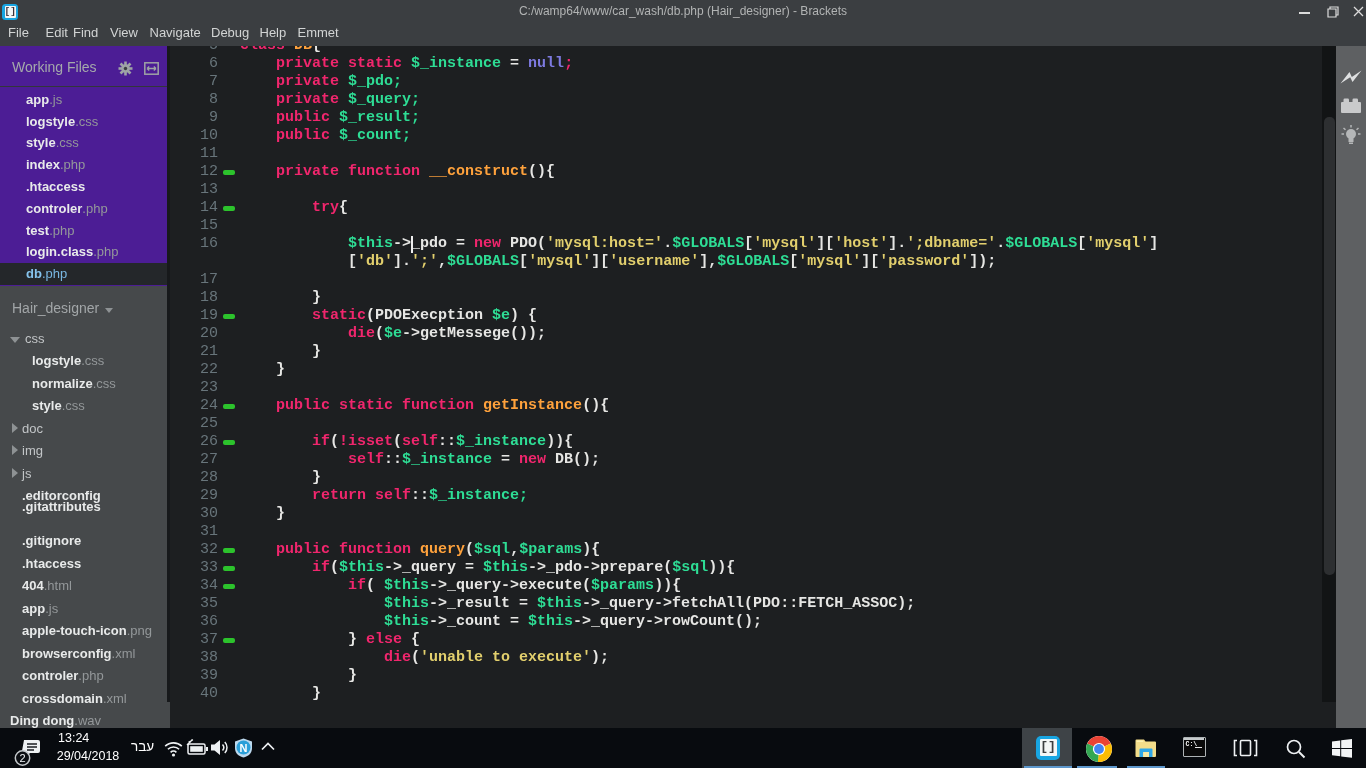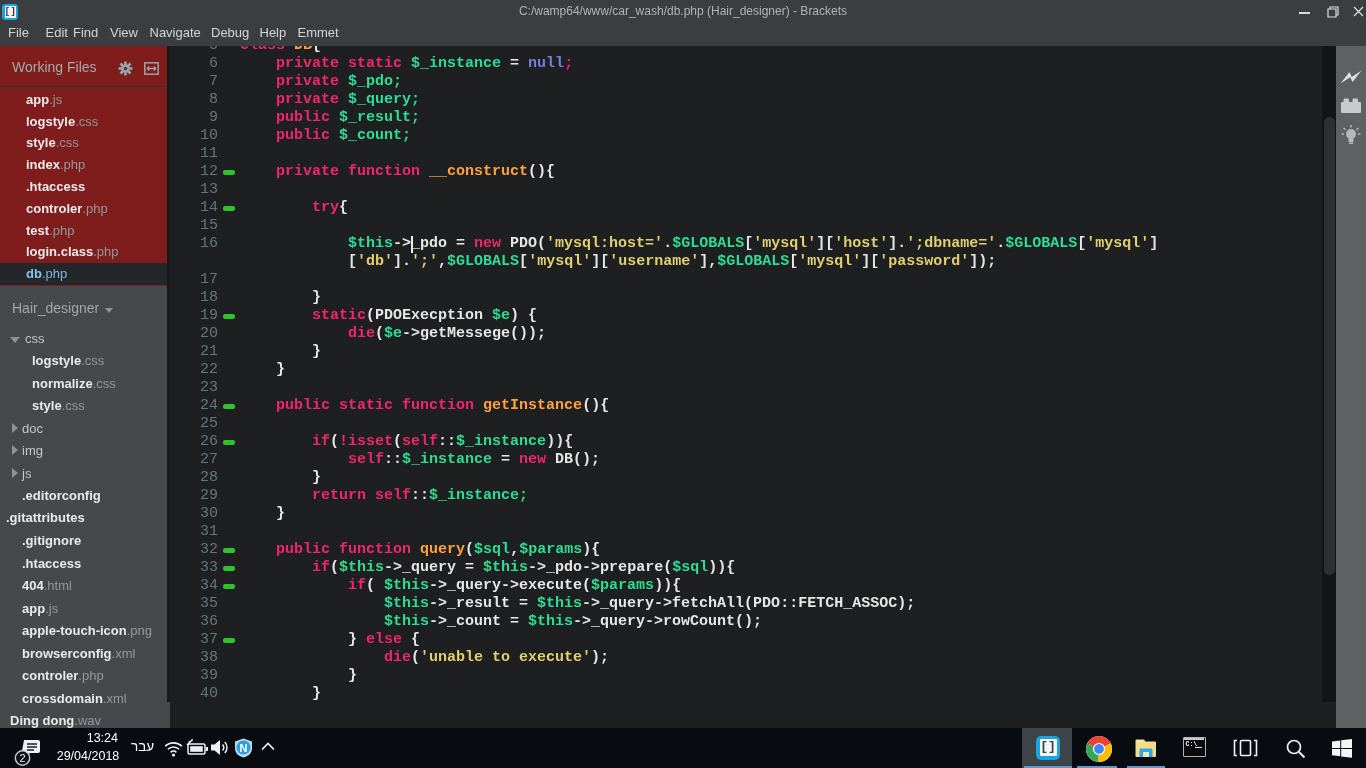--- a/index.html
+++ b/index.html
@@ -3,21 +3,21 @@
 <meta charset="utf-8">
 <style>
 html,body{margin:0;padding:0;background:#000;}
 #root{position:relative;width:1366px;height:768px;overflow:hidden;font-family:"Liberation Sans",sans-serif;background:#1d1f21;}
 #root *{box-sizing:border-box;}
 
 #header{position:absolute;left:0;top:0;width:1366px;height:45.5px;background:#3b3e41;}
 #title{position:absolute;left:0;top:4px;width:1366px;text-align:center;font-size:12px;color:#b2b4b4;}
 .menuitem{position:absolute;top:25px;font-size:13px;color:#d2d4d4;}
 
-#sidebar{position:absolute;left:0;top:44px;width:170px;height:684px;background:#7f1d1d;}
+#sidebar{position:absolute;left:0;top:44px;width:170px;height:684px;background:#4c1d95;}
 #sidebar .proj{position:absolute;left:0;top:242px;width:170px;height:442px;background:#46494b;}
 #sbline{position:absolute;left:167px;top:44px;width:3px;height:658px;background:#17191b;}
 .wfrow{position:absolute;left:0;width:167px;height:21.8px;line-height:22px;padding-left:26px;font-size:13px;color:#94989a;}
 .fn{font-weight:bold;color:#e8eaea;}
 .trow{position:absolute;left:0;width:167px;height:22.5px;line-height:22.7px;font-size:13px;color:#94989a;}
 .tri{display:inline-block;width:0;height:0;}
 .trid{border-left:5px solid transparent;border-right:5px solid transparent;border-top:6px solid #8e9294;}
 .trir{border-top:5px solid transparent;border-bottom:5px solid transparent;border-left:6px solid #8e9294;}
 .fold{color:#c2c5c7;}
 
@@ -186,21 +186,21 @@
     <div id="projhead" style="position:absolute;left:12px;top:256px;font-size:14px;color:#a2a6a8;">Hair_designer <span class="tri" style="border-left:4.5px solid transparent;border-right:4.5px solid transparent;border-top:5.5px solid #8e9294;margin-left:2px;"></span></div>
     <div id="tree">
         <div class="trow" style="top:283.5px;"><span class="tri trid" style="margin-left:10px;margin-right:5px;"></span><span class="fold">css</span></div>
     <div class="trow" style="top:306.0px;padding-left:32px;"><span class="fn">logstyle</span>.css</div>
     <div class="trow" style="top:328.5px;padding-left:32px;"><span class="fn">normalize</span>.css</div>
     <div class="trow" style="top:351.0px;padding-left:32px;"><span class="fn">style</span>.css</div>
     <div class="trow" style="top:373.5px;"><span class="tri trir" style="margin-left:12px;margin-right:4px;"></span><span class="fold">doc</span></div>
     <div class="trow" style="top:396.0px;"><span class="tri trir" style="margin-left:12px;margin-right:4px;"></span><span class="fold">img</span></div>
     <div class="trow" style="top:418.5px;"><span class="tri trir" style="margin-left:12px;margin-right:4px;"></span><span class="fold">js</span></div>
     <div class="trow" style="top:441.0px;padding-left:22px;"><span class="fn">.editorconfig</span></div>
-    <div class="trow" style="top:463px;padding-left:6px;"><span class="fn">.gitattributes</span></div>
+    <div class="trow" style="top:452px;padding-left:22px;"><span class="fn">.gitattributes</span></div>
     <div class="trow" style="top:486.0px;padding-left:22px;"><span class="fn">.gitignore</span></div>
     <div class="trow" style="top:508.5px;padding-left:22px;"><span class="fn">.htaccess</span></div>
     <div class="trow" style="top:531.0px;padding-left:22px;"><span class="fn">404</span>.html</div>
     <div class="trow" style="top:553.5px;padding-left:22px;"><span class="fn">app</span>.js</div>
     <div class="trow" style="top:576.0px;padding-left:22px;"><span class="fn">apple-touch-icon</span>.png</div>
     <div class="trow" style="top:598.5px;padding-left:22px;"><span class="fn">browserconfig</span>.xml</div>
     <div class="trow" style="top:621.0px;padding-left:22px;"><span class="fn">controler</span>.php</div>
     <div class="trow" style="top:643.5px;padding-left:22px;"><span class="fn">crossdomain</span>.xml</div>
     <div class="trow" style="top:666.0px;padding-left:10px;"><span class="fn">Ding dong</span>.wav</div>
       </div>
@@ -233,21 +233,21 @@
   <div id="taskbar">
 
     <svg style="position:absolute;left:14px;top:11px;" width="30" height="28" viewBox="0 0 30 28">
       <path d="M10 1 h14 a2 2 0 0 1 2 2 v9 a2 2 0 0 1 -2 2 h-8 l-4 4 v-4 h-2 a2 2 0 0 1 -2 -2 z" fill="#eef1f3"></path>
       <line x1="13" y1="5" x2="23" y2="5" stroke="#0b0e12" stroke-width="1.4"></line>
       <line x1="13" y1="8" x2="23" y2="8" stroke="#0b0e12" stroke-width="1.4"></line>
       <line x1="13" y1="11" x2="20" y2="11" stroke="#0b0e12" stroke-width="1.4"></line>
       <circle cx="8.5" cy="19" r="7.2" fill="#0b0e12" stroke="#c3c7ca" stroke-width="1.5"></circle>
       <text x="8.5" y="23" font-family="Liberation Sans" font-size="11" fill="#eef1f3" text-anchor="middle">2</text>
     </svg>
-    <div class="t" style="left:58px;top:3px;width:60px;text-align:right;">13:24</div>
+    <div class="t" style="left:58px;top:3px;width:60px;text-align:left;">13:24</div>
     <div class="t" style="left:48px;top:21px;width:80px;text-align:center;">29/04/2018</div>
     <div class="t" style="left:131px;top:11px;font-size:13.5px;">עבר</div>
 
     <svg style="position:absolute;left:164px;top:12px;" width="19" height="17" viewBox="0 0 19 17">
         <g fill="none" stroke="#eef1f3" stroke-width="1.6">
           <path d="M1.2 6.2 a12 12 0 0 1 16.6 0"></path>
           <path d="M3.9 9.3 a8 8 0 0 1 11.2 0"></path>
           <path d="M6.6 12.3 a4.2 4.2 0 0 1 5.8 0"></path>
         </g>
         <circle cx="9.5" cy="15" r="1.6" fill="#eef1f3"></circle>

